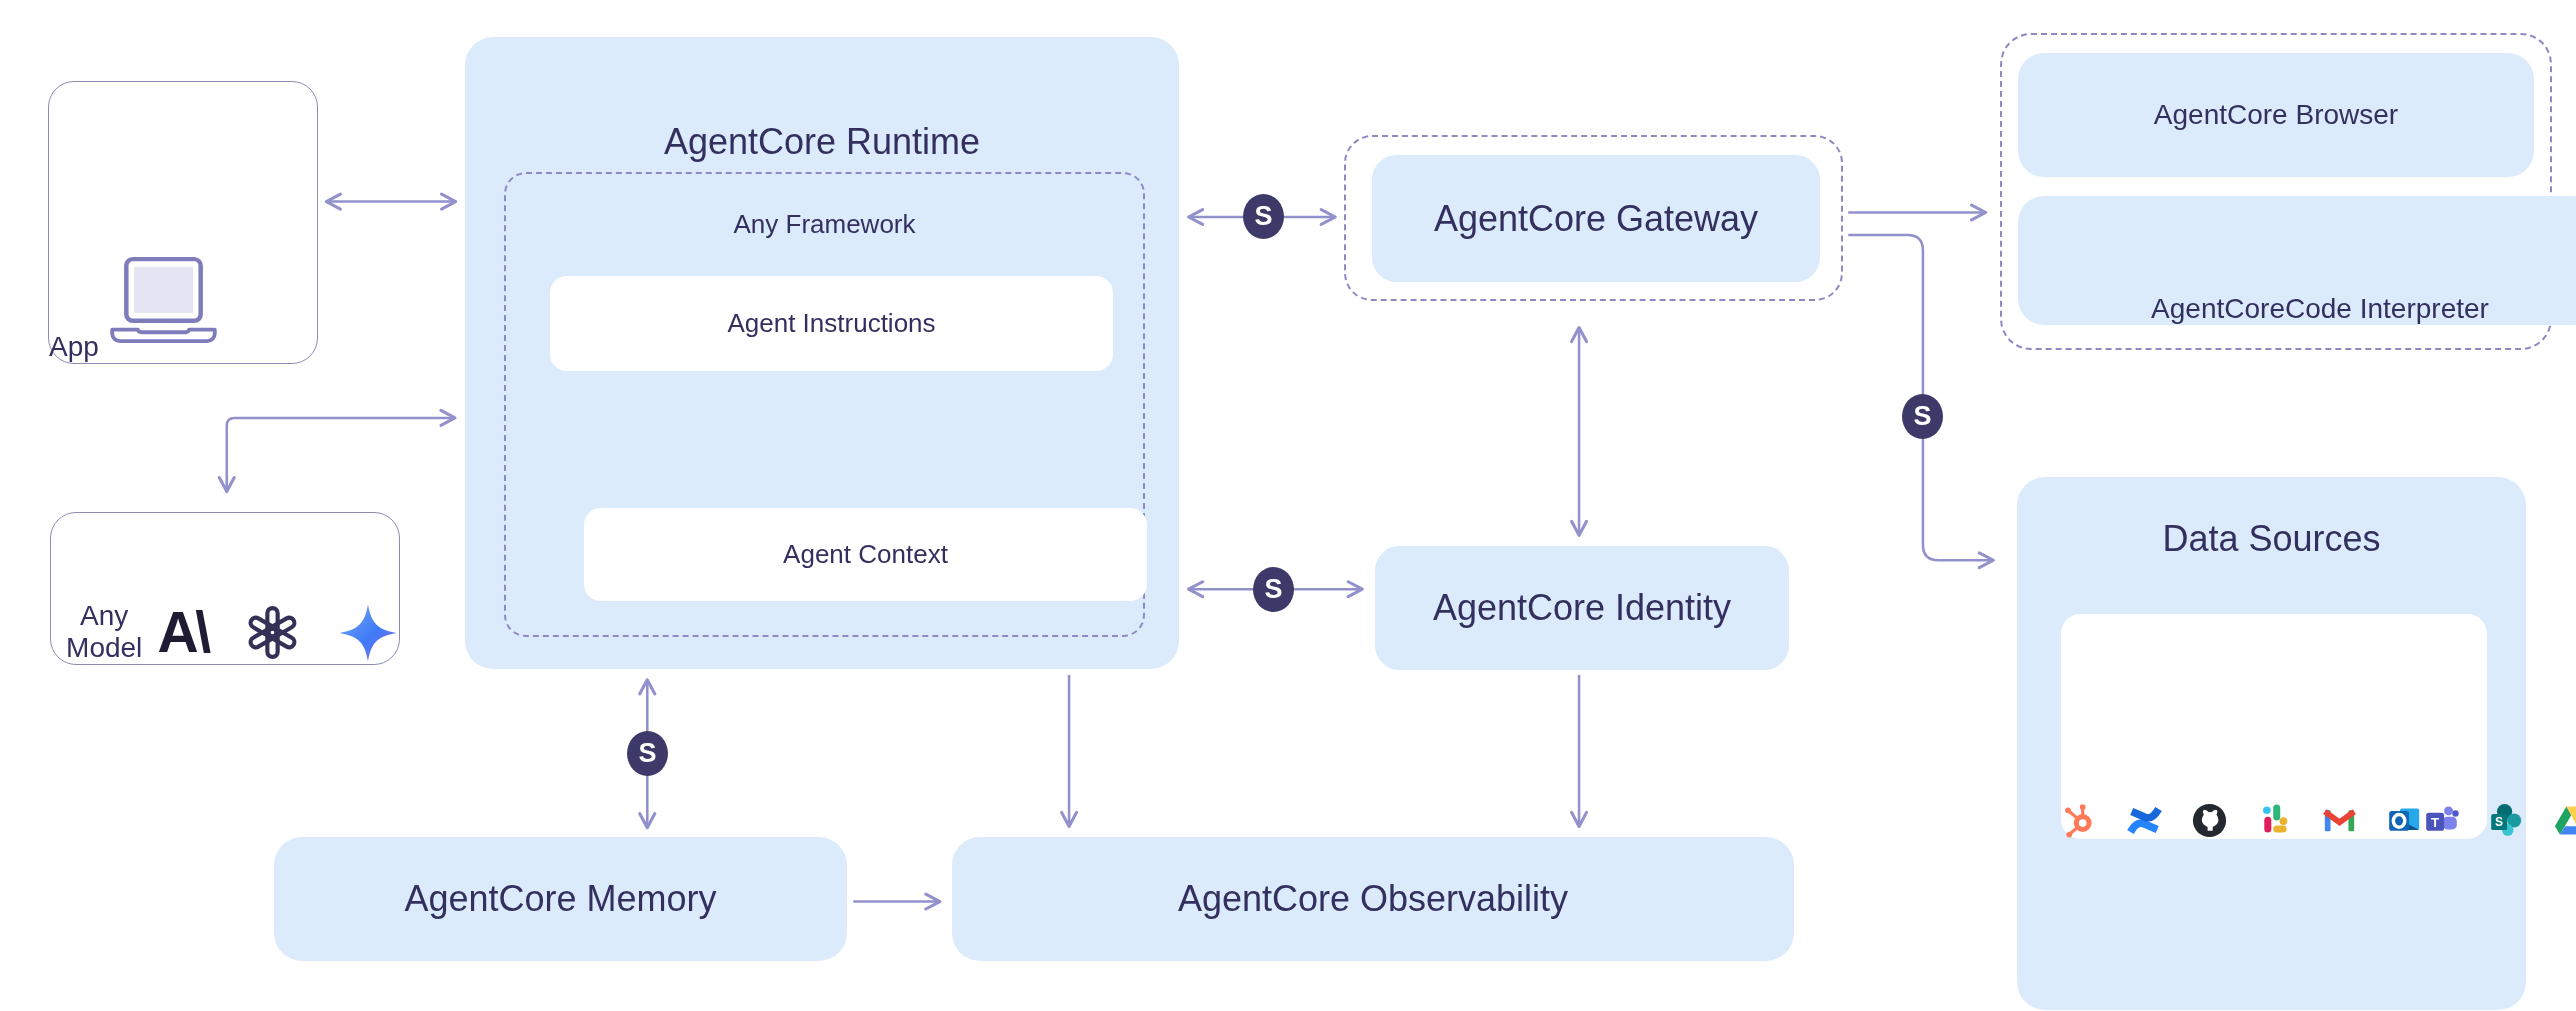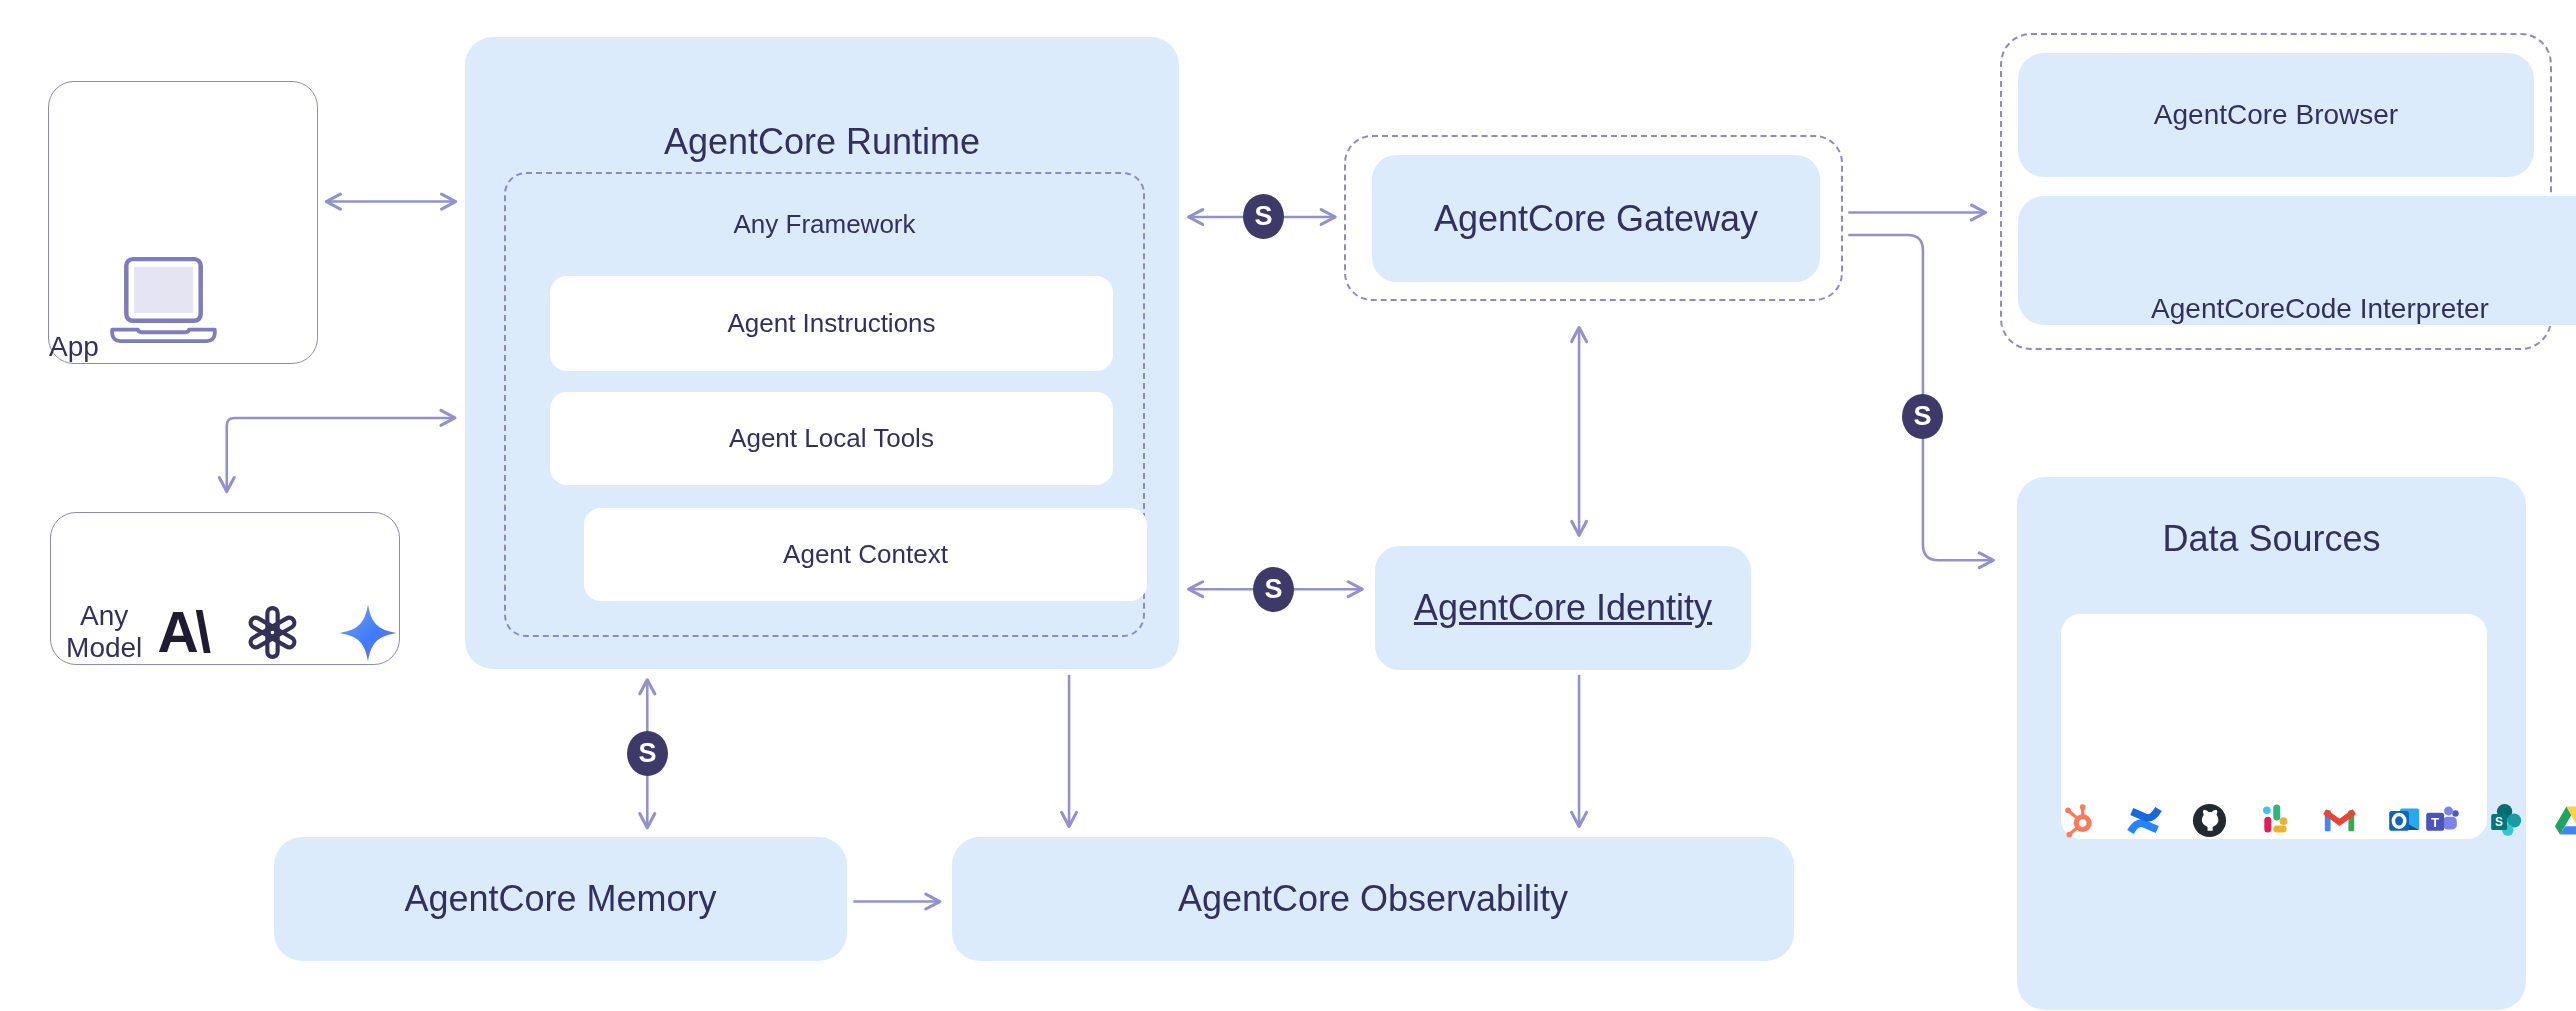--- a/index.html
+++ b/index.html
@@ -93,29 +93,28 @@
         <path d="M48,4 C53,33 63,43 92,48 C63,53 53,63 48,92 C43,63 33,53 4,48 C33,43 43,33 48,4 Z" fill="url(#gemgrad)"></path>
       </svg>
     </div>
   </div>
 
   <div class="abs blue boxlayer" style="left:465px;top:37px;width:714px;height:632px;">
     <div class="abs lbl f46" style="left:0;top:85px;width:100%;height:39px;">AgentCore Runtime</div>
     <div class="abs dashedbox" style="left:39px;top:135px;width:641px;height:465px;border-radius:22px;">
       <div class="abs lbl f40" style="left:0;top:32px;width:100%;height:36px;">Any Framework</div>
       <div class="abs pill lbl f40" style="left:44px;top:102px;width:563px;height:95px;">Agent Instructions</div>
-      <div class="abs pill lbl f40" style="left:44px;top:218px;width:563px;height:93px;">Agent Local Tools</div>
       <div class="abs pill lbl f40" style="left:44px;top:334px;width:563px;height:93px;margin-left:34px;">Agent Context</div>
     </div>
   </div>
 
   <div class="abs dashedbox boxlayer" style="left:1344px;top:135px;width:499px;height:166px;border-radius:28px;"></div>
   <div class="abs blue lbl f46 boxlayer" style="left:1372px;top:155px;width:448px;height:127px;border-radius:24.5px;">AgentCore Gateway</div>
 
-  <div class="abs blue lbl f46 boxlayer" style="left:1375px;top:546px;width:376px;height:124px;border-radius:24.5px;text-decoration:underline;">AgentCore Identity</div>
+  <div class="abs blue lbl f46 boxlayer" style="left:1375px;top:546px;width:414px;height:124px;border-radius:24.5px;">AgentCore Identity</div>
 
   <div class="abs dashedbox boxlayer" style="left:2000px;top:33px;width:552px;height:317px;border-radius:31px;"></div>
   <div class="abs blue lbl f44 boxlayer" style="left:2018px;top:53px;width:516px;height:124px;border-radius:26px;text-align:right;">AgentCore Browser</div>
   <div class="abs blue boxlayer colflex" style="left:2018px;top:196px;width:580px;height:129px;border-radius:26px;justify-content:center;padding-left:24px;">
     <div class="lbl f44">AgentCore</div>
     <div class="lbl f44" style="margin-top:9px;">Code Interpreter</div>
   </div>
 
   <div class="abs blue boxlayer" style="left:2017px;top:477px;width:509px;height:533px;">
     <div class="abs lbl f46" style="left:0;top:44px;width:100%;height:36px;">Data Sources</div>

